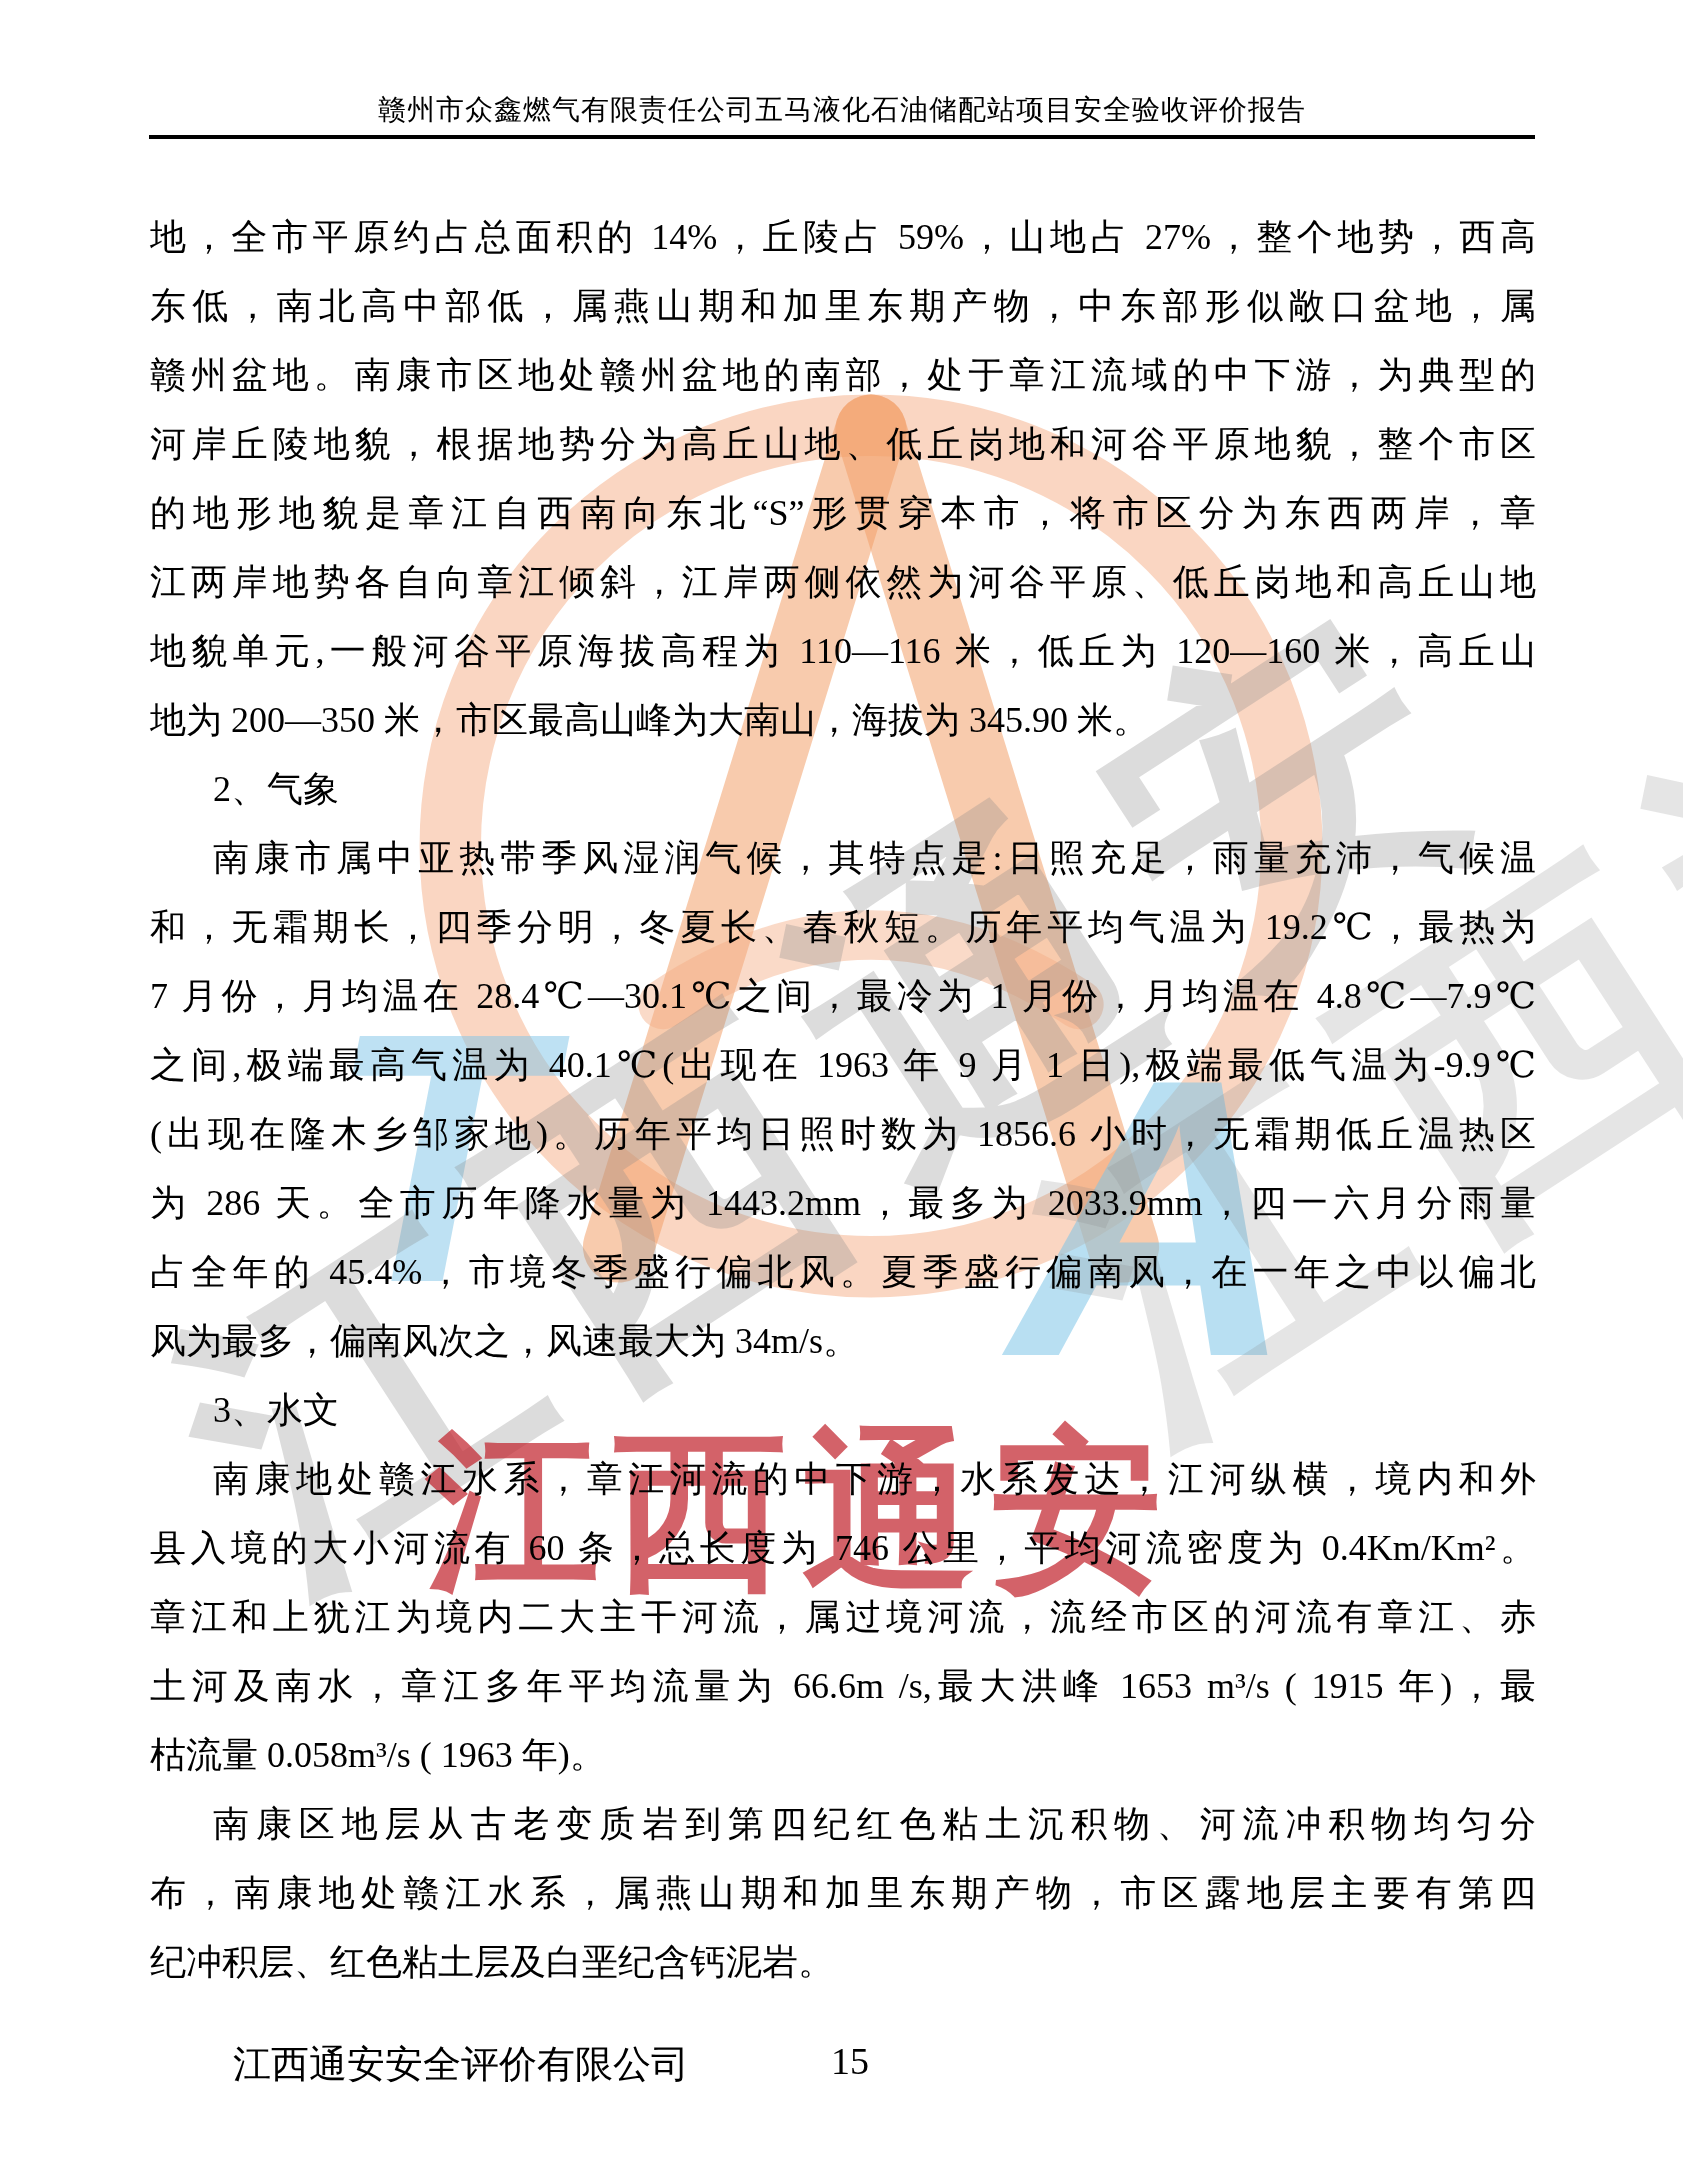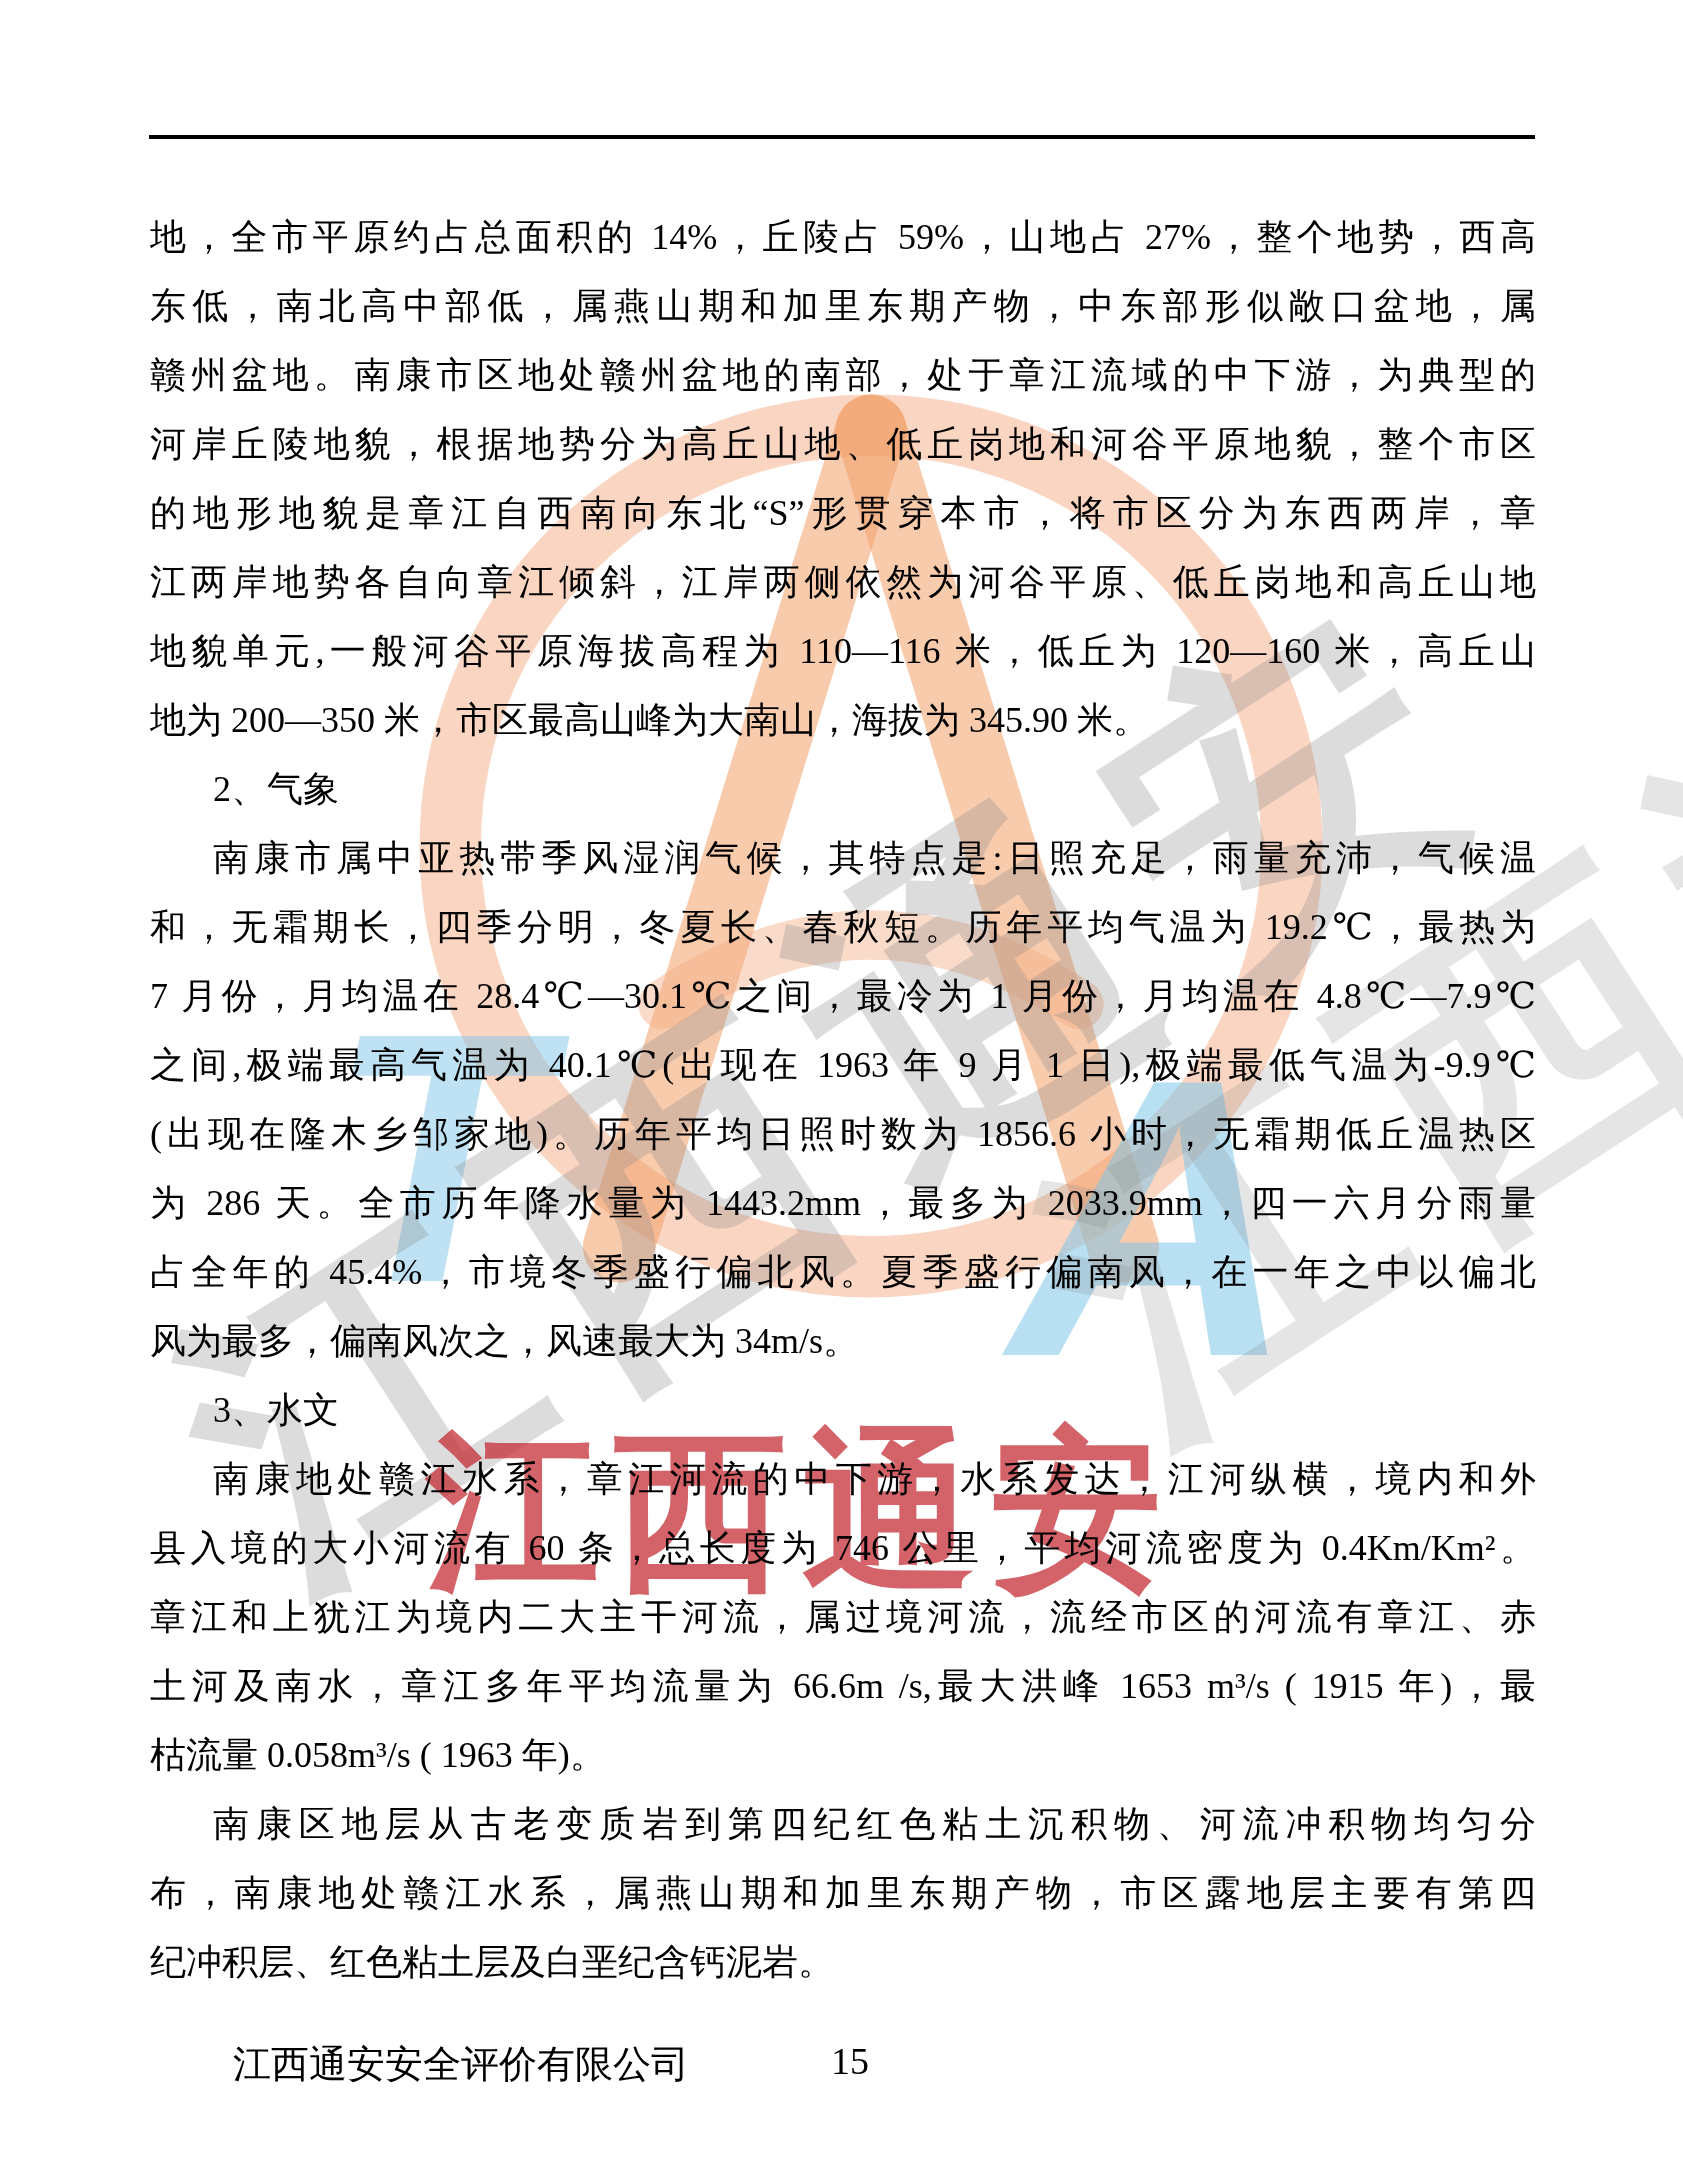--- a/index.html
+++ b/index.html
@@ -100,20 +100,21 @@
   </svg>
 
   <div class="wm wm-blue-t">T</div>
   <div class="wm wm-blue-a">A</div>
 
   <div class="wm wm-gray">江西通安</div>
   <div class="wm wm-gray-2">江西通安</div>
 
   <div class="wm wm-red">江西通安</div>
 
+  <div class="header-title">赣州市众鑫燃气有限责任公司五马液化石油储配站项目安全验收评价报告</div>
   <div class="header-rule"></div>
 
   <div class="doc-body">
       <div class="line full">地，全市平原约占总面积的 14%，丘陵占 59%，山地占 27%，整个地势，西高</div>
       <div class="line full">东低，南北高中部低，属燕山期和加里东期产物，中东部形似敞口盆地，属</div>
       <div class="line full">赣州盆地。南康市区地处赣州盆地的南部，处于章江流域的中下游，为典型的</div>
       <div class="line full">河岸丘陵地貌，根据地势分为高丘山地、低丘岗地和河谷平原地貌，整个市区</div>
       <div class="line full">的地形地貌是章江自西南向东北“S”形贯穿本市，将市区分为东西两岸，章</div>
       <div class="line full">江两岸地势各自向章江倾斜，江岸两侧依然为河谷平原、低丘岗地和高丘山地</div>
       <div class="line full">地貌单元,一般河谷平原海拔高程为 110—116 米，低丘为 120—160 米，高丘山</div>

